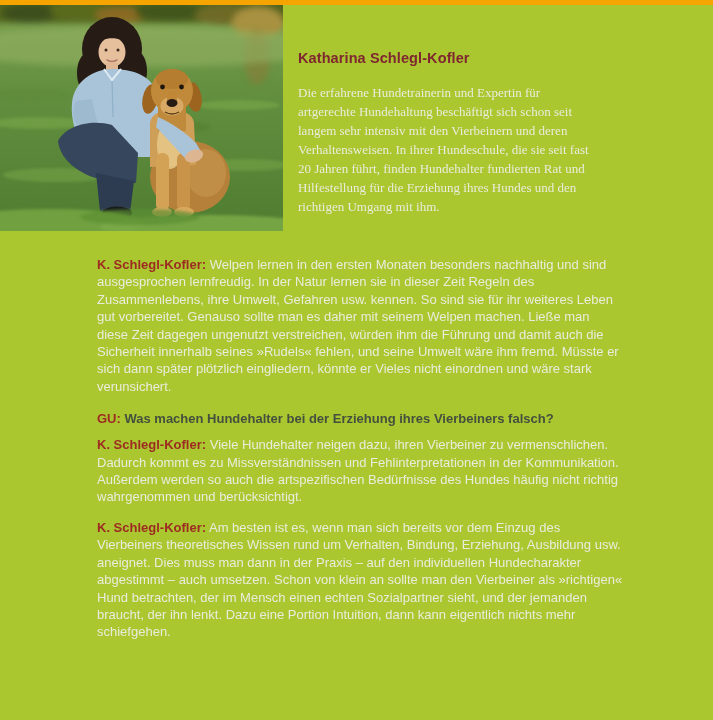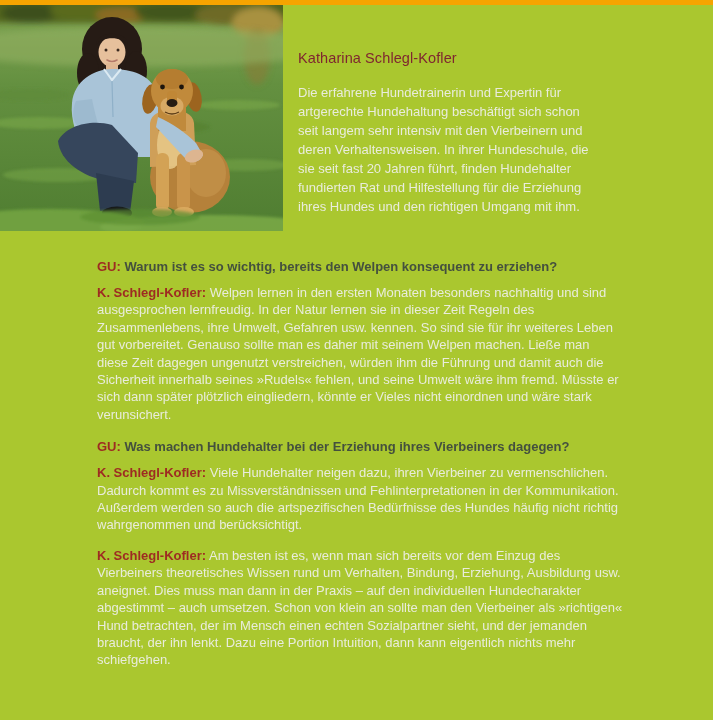--- a/index.html
+++ b/index.html
@@ -18,25 +18,25 @@
   }
   .photo{
     position:absolute;top:5px;left:0;
     width:283px;height:226px;
     display:block;
   }
   .profile{
     position:absolute;left:298px;top:50px;width:292px;
   }
   .profile-name{
-    font-size:14.5px;font-weight:normal;color:#7f2630;
+    font-size:14.5px;font-weight:bold;color:#7f2630;
     margin:0 0 17px 0;letter-spacing:.1px;
   }
   .profile-bio{
-    font-size:13px;line-height:19px;color:#e9ecdc;margin:0;
+    font-size:13px;line-height:19px;color:#e9ecdc;margin:0;font-family:Liberation Serif, serif;
   }
   .qa{
     position:absolute;left:97px;top:256px;width:526px;
   }
   .question{
     font-size:13px;font-weight:bold;color:#44503e;
     line-height:21px;margin:0 0 7px 0;
   }
   .q-label{color:#9e2b22;}
   .answer{
@@ -145,22 +145,21 @@
     </g>
   </svg>
 
   <div class="profile">
     <h1 class="profile-name">Katharina Schlegl-Kofler</h1>
     <p class="profile-bio">Die erfahrene Hundetrainerin und Expertin für artgerechte Hundehaltung beschäftigt sich schon seit langem sehr intensiv mit den Vierbeinern und deren Verhaltensweisen. In ihrer Hundeschule, die sie seit fast 20 Jahren führt, finden Hundehalter fundierten Rat und Hilfestellung für die Erziehung ihres Hundes und den richtigen Umgang mit ihm.</p>
   </div>
 
   <div class="qa">
 
-    <h2 class="question"><span class="q-label">GU:</span> <span>Warum ist es so wichtig, bereits den Welpen konsequent zu erziehen?</span></h2>
     <p class="answer"><span class="a-label">K. Schlegl-Kofler:</span> <span>Welpen lernen in den ersten Monaten besonders nachhaltig und sind ausgesprochen lernfreudig. In der Natur lernen sie in dieser Zeit Regeln des Zusammenlebens, ihre Umwelt, Gefahren usw. kennen. So sind sie für ihr weiteres Leben gut vorbereitet. Genauso sollte man es daher mit seinem Welpen machen. Ließe man diese Zeit dagegen ungenutzt verstreichen, würden ihm die Führung und damit auch die Sicherheit innerhalb seines »Rudels« fehlen, und seine Umwelt wäre ihm fremd. Müsste er sich dann später plötzlich eingliedern, könnte er Vieles nicht einordnen und wäre stark verunsichert.</span></p>
 
-    <h2 class="question"><span class="q-label">GU:</span> <span>Was machen Hundehalter bei der Erziehung ihres Vierbeiners dagegen?</span></h2>
+    <h2 class="question"><span class="q-label">GU:</span> <span>Was machen Hundehalter bei der Erziehung ihres Vierbeiners falsch?</span></h2>
     <p class="answer"><span class="a-label">K. Schlegl-Kofler:</span> <span>Viele Hundehalter neigen dazu, ihren Vierbeiner zu vermenschlichen. Dadurch kommt es zu Missverständnissen und Fehlinterpretationen in der Kommunikation. Außerdem werden so auch die artspezifischen Bedürfnisse des Hundes häufig nicht richtig wahrgenommen und berücksichtigt.</span></p>
 
     <p class="answer"><span class="a-label">K. Schlegl-Kofler:</span> <span>Am besten ist es, wenn man sich bereits vor dem Einzug des Vierbeiners theoretisches Wissen rund um Verhalten, Bindung, Erziehung, Ausbildung usw. aneignet. Dies muss man dann in der Praxis – auf den individuellen Hundecharakter abgestimmt – auch umsetzen. Schon von klein an sollte man den Vierbeiner als »richtigen« Hund betrachten, der im Mensch einen echten Sozialpartner sieht, und der jemanden braucht, der ihn lenkt. Dazu eine Portion Intuition, dann kann eigentlich nichts mehr schiefgehen.</span></p>
 
   </div>
 </div>
 
 </body></html>

